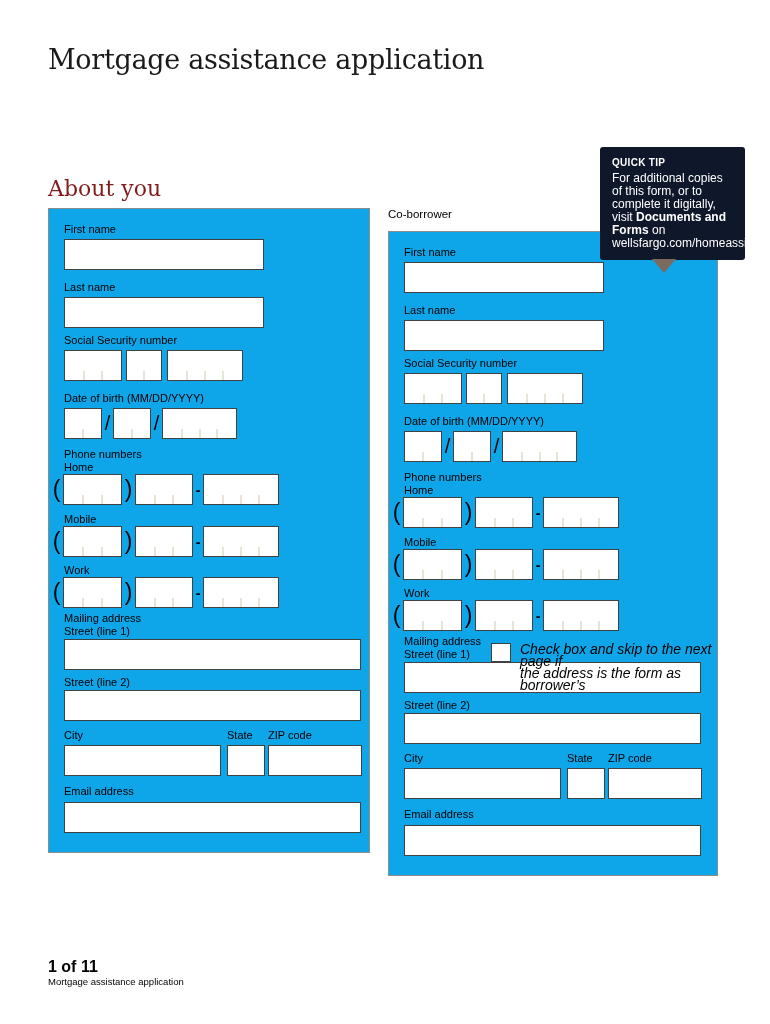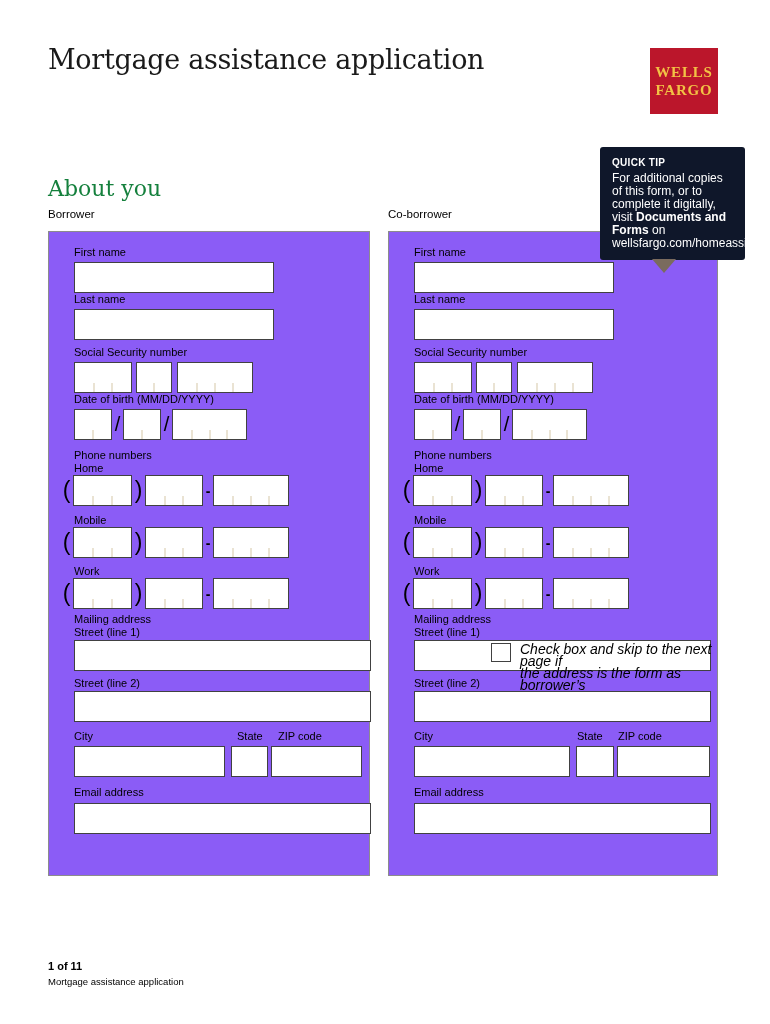--- a/index.html
+++ b/index.html
@@ -29,37 +29,37 @@
   .qt-head { font-size:10px; font-weight:700; letter-spacing:0.3px; margin-bottom:4px; }
   .qt-body { font-size:12px; line-height:13px; }
   .qt-tail {
     position:absolute; left:52px; top:100%; margin-top:-1px; width:0; height:0;
     border-left:12px solid transparent; border-right:12px solid transparent;
     border-top:14px solid #7a6b5e;
   }
   
   .section-title {
     position:absolute; left:48px; top:176px; margin:0;
-    font-family:"DejaVu Serif", serif; font-weight:500; font-size:22px; color:#15803d;
+    font-family:"DejaVu Serif", serif; font-weight:500; font-size:22px; color:#7f1d1d;
   }
   
   .col { position:absolute; top:208px; }
   .col-borrower { left:48px; width:322px; }
   .col-coborrower { left:388px; width:330px; }
   .col-label { font-size:11.5px; line-height:13px; margin-bottom:10px; }
   .fieldset {
     position:relative; border:1.5px solid #8c8c8c; height:645px;
-    box-sizing:border-box; padding:14px 7px 0 25px; background:#8b5cf6;
+    box-sizing:border-box; padding:14px 7px 0 15px; background:#0ea5e9;
   }
   
   .lbl { font-size:11px; line-height:12px; margin-bottom:4px; }
   .lbl-tight { margin-bottom:1px; }
   .lbl-2 { margin-bottom:2px; }
   .mt6{margin-top:6px} .mt7{margin-top:7px} .mt8{margin-top:8px} .mt9{margin-top:9px}
-  .mt10{margin-top:6px} .mt11{} .mt12{margin-top:4px}
+  .mt10{margin-top:6px} .mt11{margin-top:11px} .mt12{margin-top:4px}
   .box {
     border:1.5px solid #414141; height:31px; box-sizing:border-box; background:#fff;
     font-size:12px; line-height:28px; padding:0 2px; overflow:hidden;
   }
   .row { display:flex; align-items:center; }
   .w-name{width:200px} .w-full{width:297px}
   .w-ssn1{width:58px} .w-ssn2{width:36px; margin-left:4px} .w-ssn3{width:76px; margin-left:5px}
   .w-mm{width:38px} .w-dd{width:38px} .w-yyyy{width:75px}
   .w-area{width:59px} .w-prefix{width:58px} .w-line{width:76px}
   .w-city{width:157px; margin-right:6px} .w-state{width:38px; margin-right:3px} .w-zip{width:94px}
@@ -78,45 +78,40 @@
   
   .csz-labels { display:flex; font-size:11px; line-height:12px; margin-bottom:4px;justify-content:space-between; }
   .csz-labels .c1{width:163px} .csz-labels .c2{width:41px} .csz-labels .c3{flex:1}
   .csz-boxes { display:flex; }
   
   .same-address { position:absolute; left:102px; top:411px; display:flex; align-items:flex-start; }
   .checkbox { width:18px; height:17px; border:1.5px solid #414141; margin-right:9px; flex:none; background:#fff; }
   .same-text { font-style:italic; font-size:14px; line-height:12px; }
   
   .footer { position:absolute; left:48px; top:960px; }
-  .footer .pg { font-size:11px; font-weight:700; line-height:13px; }
+  .footer .pg { font-size:16px; font-weight:700; line-height:13px; }
   .footer .doc { font-size:9.5px; line-height:12px; margin-top:3px; }
 </style>
 </head>
 <body>
 
 <div class="page">
 
   <h1 class="title">Mortgage assistance application</h1>
 
-  <div class="logo">
-    <div>WELLS</div>
-    <div>FARGO</div>
-  </div>
 
   <div class="quicktip">
     <div class="qt-head">QUICK TIP</div>
     <div class="qt-body"><span>For additional copies of this form, or to complete it digitally, visit </span><b>Documents and Forms</b><span> on wellsfargo.com/homeassist.</span></div>
     <div class="qt-tail"></div>
   </div>
 
   <h2 class="section-title">About you</h2>
 
   <div class="col col-borrower">
-    <div class="col-label">Borrower</div>
     <div class="fieldset">
 
       <div>
         <div class="lbl">First name</div>
         <div class="box w-name"></div>
       </div>
 
       <div class="mt11">
         <div class="lbl">Last name</div>
         <div class="box w-name"></div>

